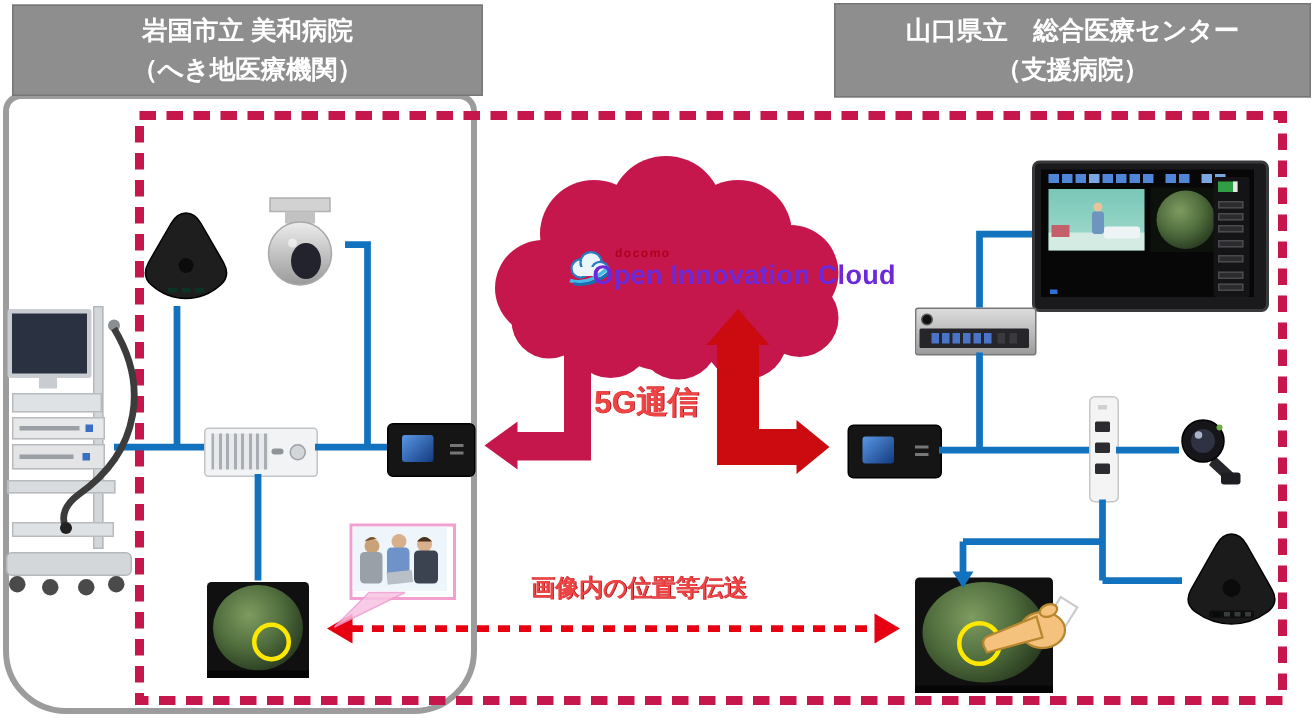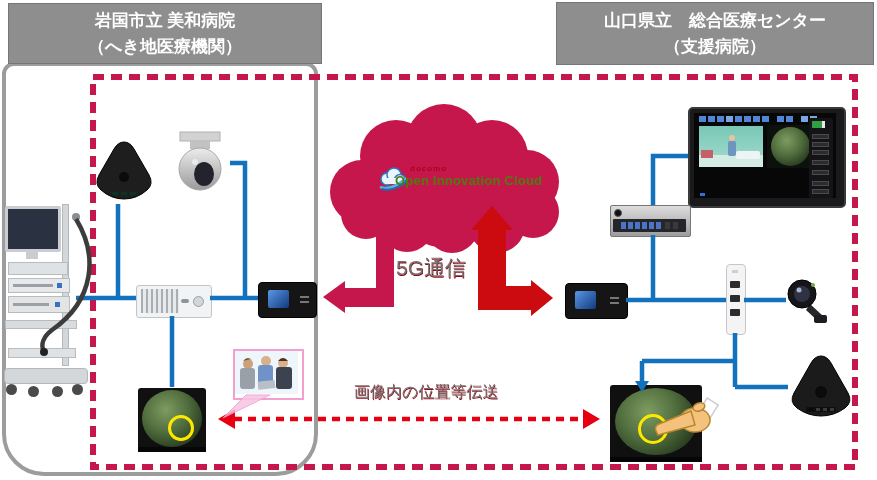--- a/index.html
+++ b/index.html
@@ -62,26 +62,26 @@
   
   #recorder{background:linear-gradient(#dcdcdc,#9c9c9c);border:1px solid #777;border-radius:2px;}
   #recorder .front{position:absolute;left:2px;top:13px;width:73px;height:13px;background:#26262a;border-radius:1px;}
   #recorder .front span{position:absolute;top:3px;width:5px;height:7px;background:#4a74c8;}
   #recorder .port{position:absolute;left:3px;top:3px;width:6px;height:6px;border-radius:50%;background:#101014;border:1px solid #555;}
   
   #hub{background:#f4f4f4;border:1px solid #c6c6c8;border-radius:4px;}
   #hub .p{position:absolute;left:3px;width:10px;height:7px;background:#2b2b30;border-radius:1px;}
   #hub .t{position:absolute;left:5px;top:5px;width:6px;height:3px;background:#d0d0d2;}
   
-  .red-label{color:#737373;font-weight:normal;z-index:4;white-space:nowrap;
+  .red-label{color:#ef4444;font-weight:bold;z-index:4;white-space:nowrap;
     text-shadow:0.5px 0.5px 0 #9b0010;}
   #logo{z-index:4;}
   #logo .brand{position:absolute;left:32px;top:0;font-size:8px;font-weight:bold;color:#b00020;letter-spacing:1px;}
-  #logo .service{position:absolute;left:17px;top:9px;font-size:13px;font-weight:800;
-    color:#4d7c0f;white-space:nowrap;letter-spacing:0.2px;}
+  #logo .service{position:absolute;left:17px;top:9px;font-size:18px;font-weight:800;
+    color:#6d28d9;white-space:nowrap;letter-spacing:0.2px;}
   svg.overlay{position:absolute;left:0;top:0;z-index:3;pointer-events:none;}
 </style>
 </head>
 <body>
 
 <div id="stage">
 
   <div id="container-left" class="abs"></div>
 
   <div class="abs hospital-header" style="left:8px;top:3px;width:312px;height:59px;">

